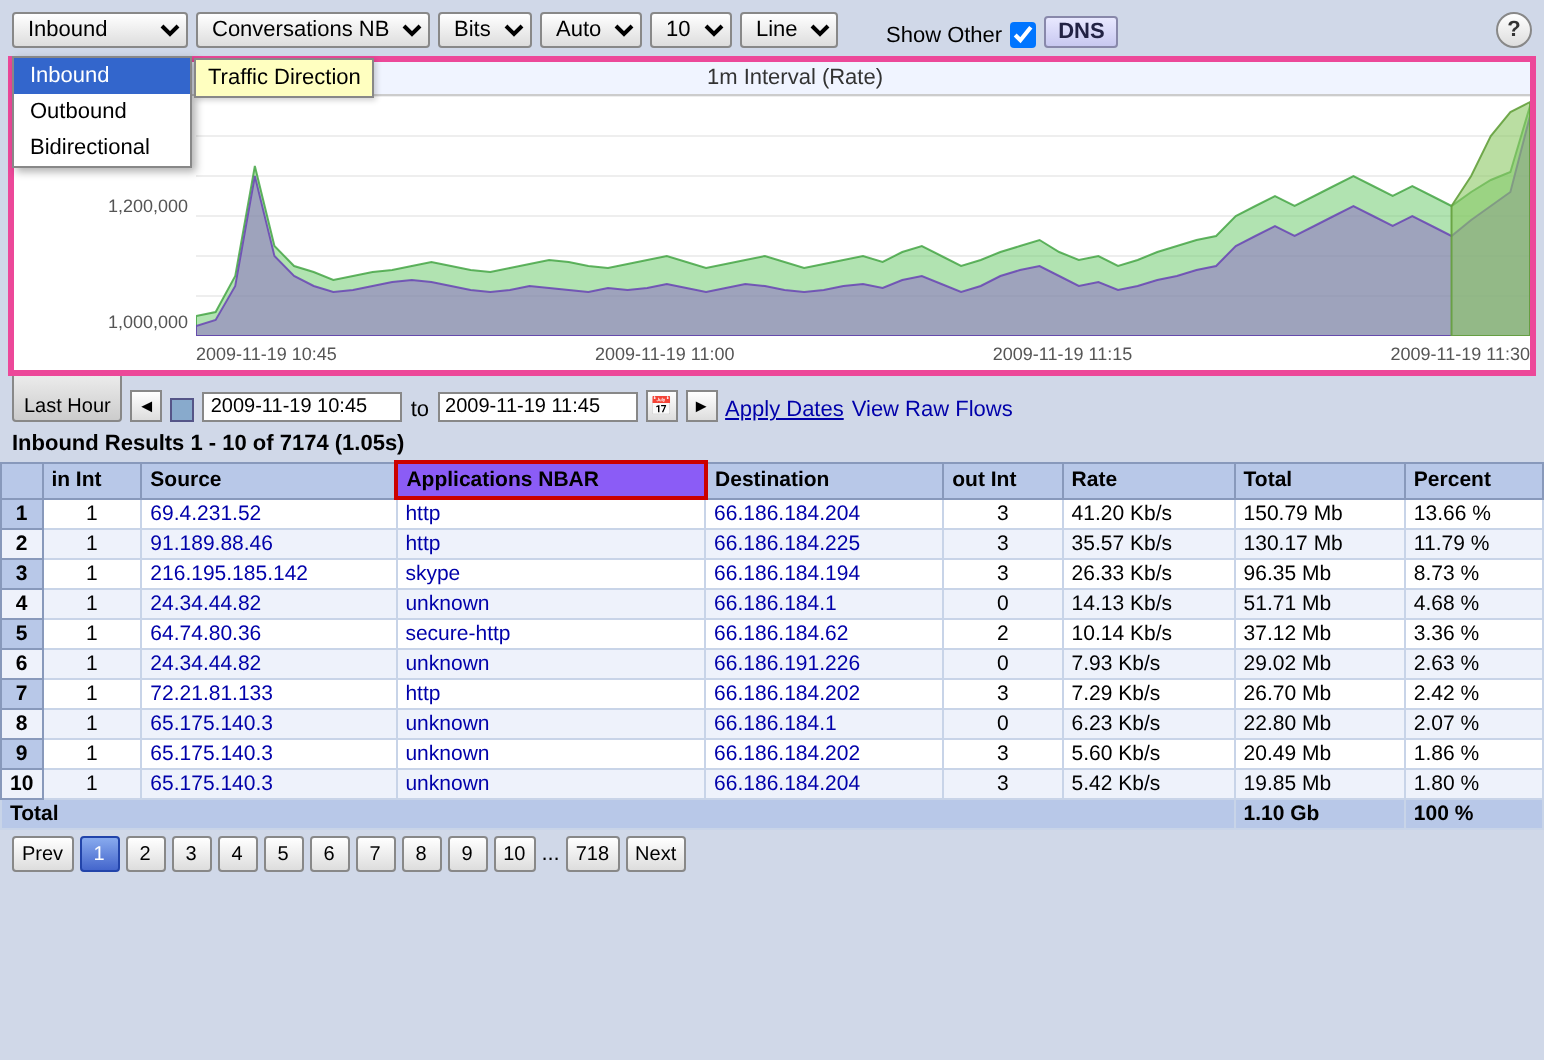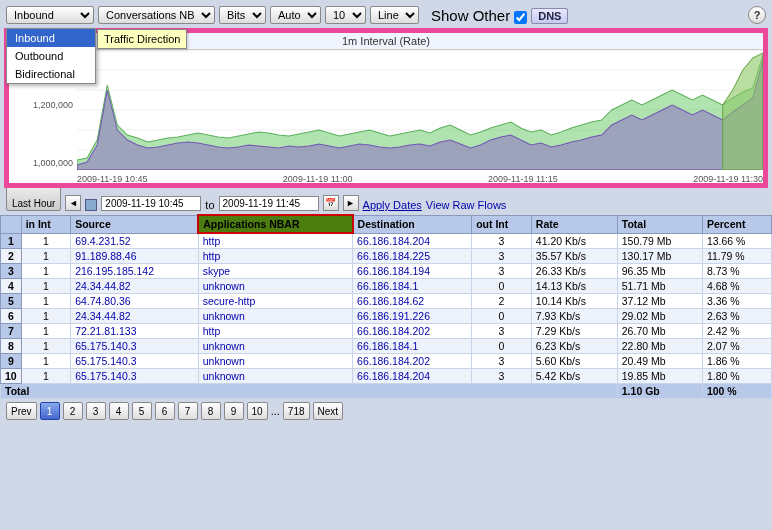--- a/index.html
+++ b/index.html
@@ -8,27 +8,27 @@
     .top-bar {
       display: flex; align-items: flex-end; background: #d0d8e8; padding: 4px 6px; gap: 4px; height: 28px;
     }
     select, .btn {
       font-size: 11px; padding: 1px 3px; border: 1px solid #888; background: linear-gradient(#fff, #ddd); border-radius: 2px; cursor: pointer;
     }
     .btn { background: linear-gradient(#eee, #ccc); padding: 1px 6px; }
     .dns-btn {
       background: linear-gradient(#e8e8ff, #c8c8f0); border: 1px solid #88a; padding: 1px 6px; font-size: 11px; border-radius: 2px; cursor: pointer; font-weight: bold; color: #224;
     }
-    .show-other-label { font-size: 15px; margin-left: 8px; }
+    .show-other-label { font-size: 11px; margin-left: 20px; }
     .help-btn {
       margin-left: auto; width: 18px; height: 18px; border-radius: 50%; border: 1px solid #888; background: linear-gradient(#fff, #ddd); display: flex; align-items: center; justify-content: center; font-size: 11px; font-weight: bold; cursor: pointer; color: #333;
     }
 
     .chart-container {
-      background: #fff; border: 5px solid #ec4899; margin: 0 4px; position: relative; height: 160px;
+      background: #fff; border: 3px solid #ec4899; margin: 0 4px; position: relative; height: 160px; padding-left: 23px;
     }
     .chart-title {
       text-align: center; font-size: 11px; color: #333; padding: 2px 0; background: #f0f4ff;
       border-bottom: 1px solid #ccc;
     }
     .chart-area {
       position: relative; height: 138px; overflow: hidden;
     }
     .y-axis {
       position: absolute; left: 0; top: 0; bottom: 18px; width: 68px; display: flex; flex-direction: column; justify-content: space-between; padding: 2px 2px 0 2px;
@@ -56,21 +56,21 @@
       background: #d0d8e8; padding: 2px 6px; font-size: 11px; font-weight: bold;
     }
 
     .data-table {
       width: 100%; border-collapse: collapse; font-size: 10.5px;
     }
     .data-table th {
       background: #b8c8e8; border: 1px solid #8899bb; padding: 2px 4px; text-align: left; font-weight: bold; white-space: nowrap;
     }
     .data-table th.highlighted {
-      background: #4d7c0f; border: 2px solid #cc0000; color: #000;
+      background: #8b5cf6; border: 2px solid #cc0000; color: #000;
     }
     .data-table td {
       border: 1px solid #c8d4e8; padding: 1px 4px; white-space: nowrap; background: #fff;
     }
     .data-table tr:nth-child(even) td { background: #eef2fb; }
     .data-table td.num { text-align: center; }
     .data-table td.row-num { text-align: center; font-weight: bold; background: #b8c8e8; border: 1px solid #8899bb; width: 16px; }
     .data-table tr.other-row td { background: #d0d8e8; font-weight: bold; }
     .data-table tr.total-row td { background: #b8c8e8; font-weight: bold; }
 
@@ -182,20 +182,21 @@
     </div>
     <input type="text" class="time-input" value="2009-11-19 10:45" style="">
     <span class="time-range-label">to</span>
     <input type="text" class="time-input" value="2009-11-19 11:45" style="">
     <div style="width:16px;height:16px;border:1px solid #888;background:linear-gradient(#fff,#ddd);display:flex;align-items:center;justify-content:center;font-size:9px;cursor:pointer;">📅</div>
     <button class="nav-btn">►</button>
     <span class="apply-btn">Apply Dates</span>
     <span class="raw-flows-btn">View Raw Flows</span>
   </div>
 
+  <div class="results-header">Inbound Results 1 - 10 of 7174 (1.05s)</div>
 
   <div style="overflow-x:auto;">
     <table class="data-table">
       <thead>
         <tr>
           <th></th>
           <th>in Int</th>
           <th>Source</th>
           <th class="highlighted">Applications NBAR</th>
           <th>Destination</th>

